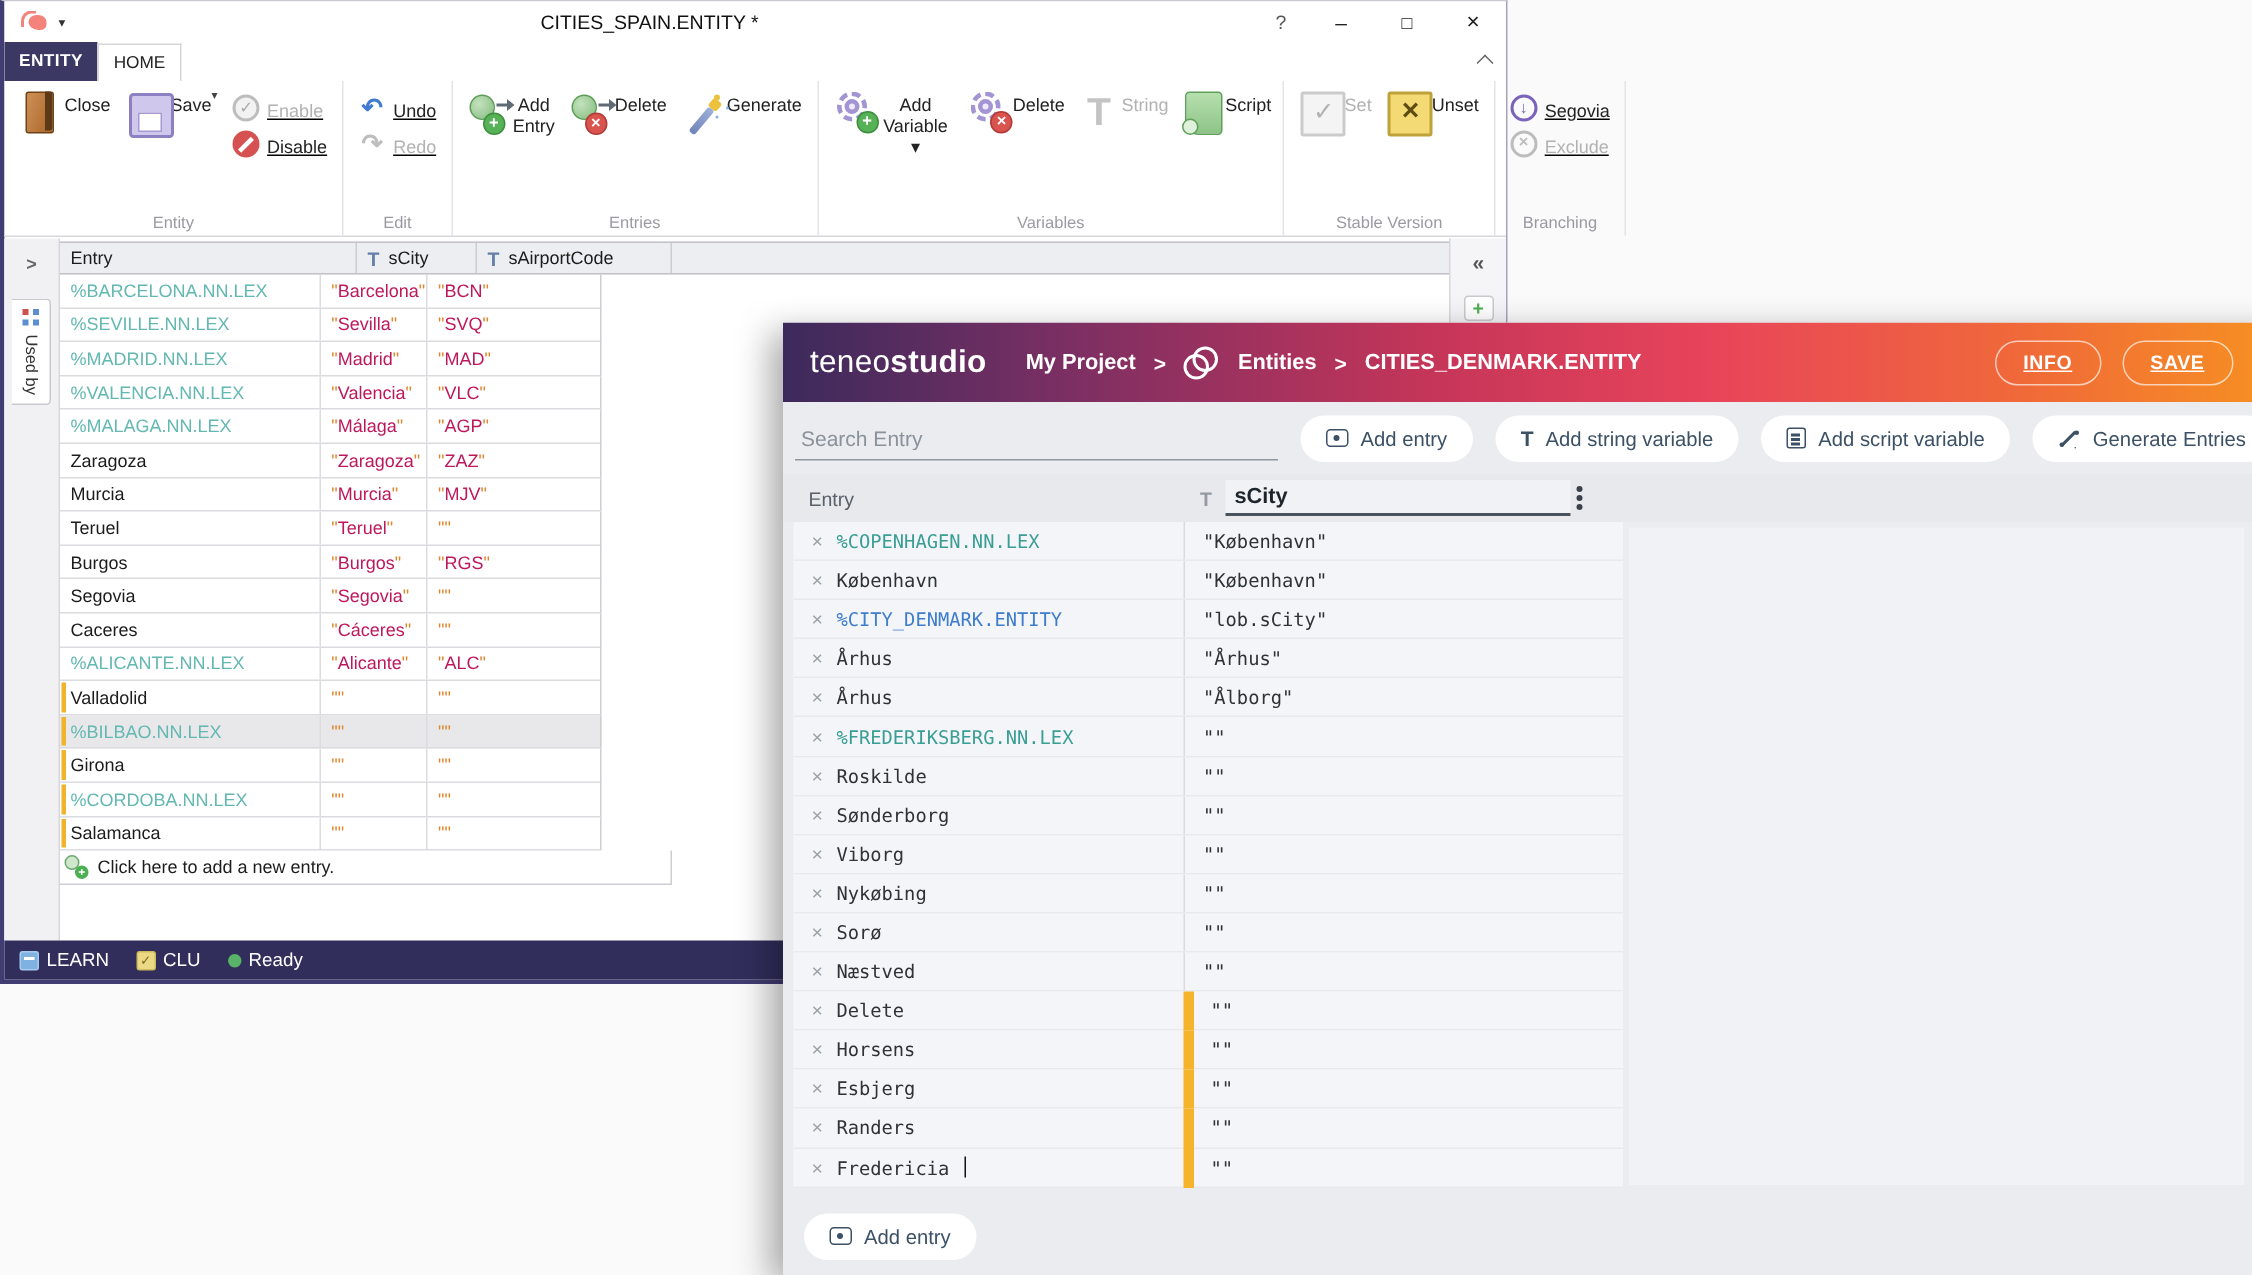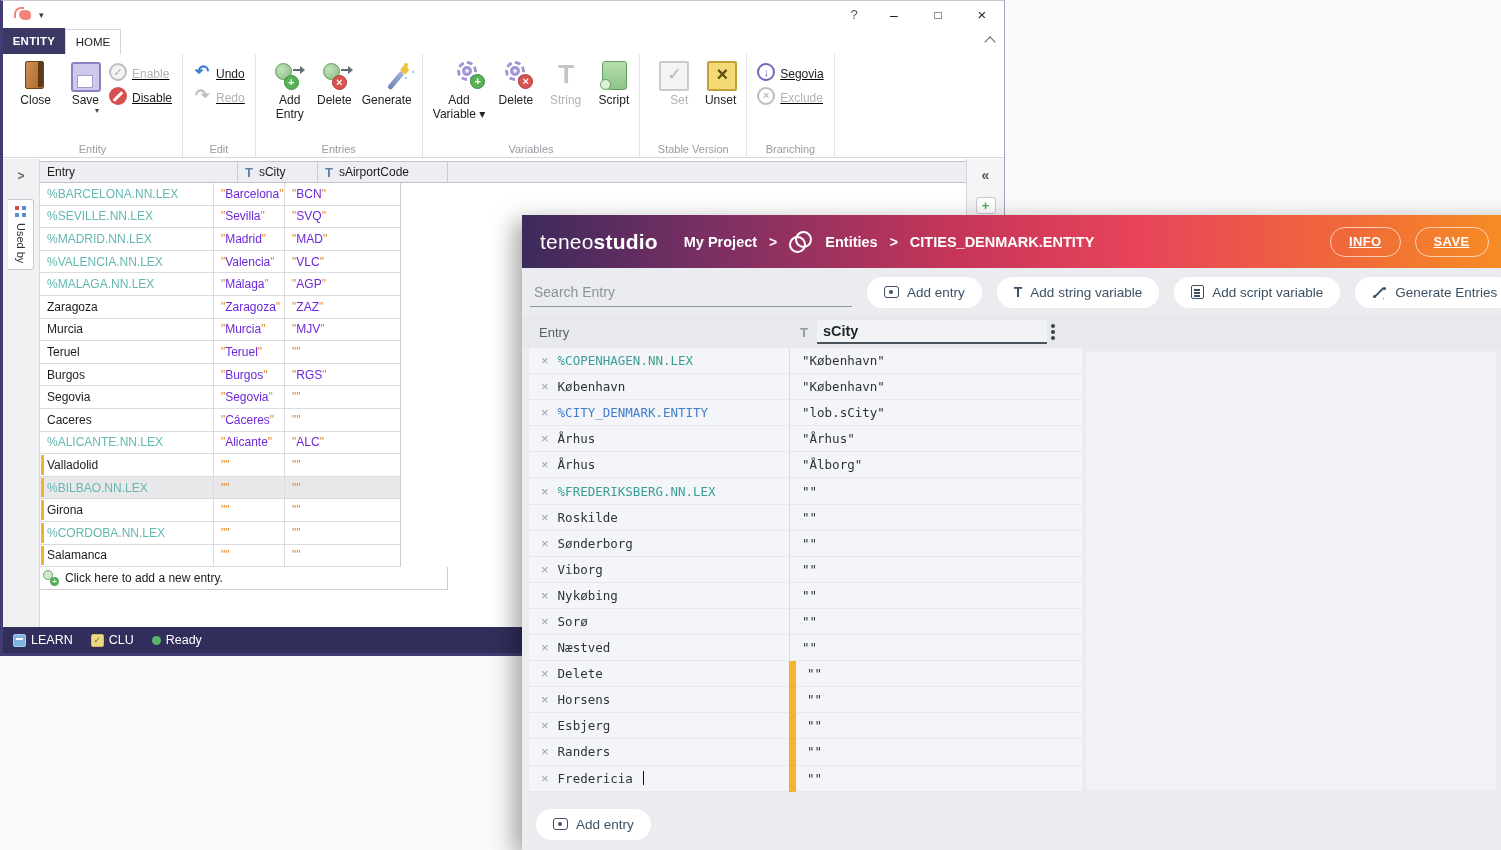--- a/index.html
+++ b/index.html
@@ -23,21 +23,21 @@
   .tabrow{height:26px;background:#fff;display:flex;align-items:flex-end;}
   .tab-entity{width:62px;height:26px;background:#3b3863;color:#fff;font-size:11.5px;font-weight:bold;display:flex;align-items:center;justify-content:center;letter-spacing:.3px;}
   .tab-home{width:56px;height:25px;background:#fff;color:#222;font-size:11.5px;display:flex;align-items:center;justify-content:center;border:1px solid #d5d5da;border-bottom:none;}
 
   .ribbon{position:relative;height:104px;background:#fff;border-bottom:1px solid #d8d8dc;display:flex;}
   .ribbon-collapse{position:absolute;right:10px;top:-16px;width:8px;height:8px;border-left:1.5px solid #666;border-top:1.5px solid #666;transform:rotate(45deg);}
   .ribbon-group{position:relative;border-right:1px solid #e4e4e8;padding:4px 6px 16px 6px;display:flex;align-items:flex-start;}
   .rg-caption{position:absolute;left:0;right:0;bottom:2px;text-align:center;font-size:11px;color:#9a9aa2;}
   .rg-content{display:flex;align-items:flex-start;gap:2px;}
   .rg-col{display:flex;flex-direction:column;gap:4px;margin-top:4px;}
-  .rbtn-big{display:flex;flex-direction:column;align-items:flex-end;min-width:46px;padding:2px 4px;cursor:default;}
+  .rbtn-big{display:flex;flex-direction:row;align-items:flex-start;min-width:46px;padding:2px 4px;cursor:default;}
   .rbtn-big .rlabel{font-size:12px;color:#222;margin-top:3px;line-height:14px;text-align:center;}
   .rbtn-big .rlabel.two span{display:block;}
   .rbtn-big .caret{font-size:8px;color:#444;line-height:8px;}
   .rbtn-small{display:flex;align-items:flex-end;gap:5px;padding:1px 4px;text-decoration:underline;}
   .rbtn-small .rlabel{font-size:12px;color:#222;}
   .disabled .rlabel{color:#b2b2b2;}
   .ricon{position:relative;display:inline-block;width:30px;height:30px;flex:none;}
   .ricon-s{width:18px;height:18px;}
 
   
@@ -94,21 +94,21 @@
   .lrow.selected{background:#e8e8ea;}
   .lc{display:flex;align-items:center;padding-left:7px;border-right:1px solid #dcdce0;position:relative;}
   .lc-entry{width:198px;padding-left:0;}
   .lc-entry .lname{margin-left:7px;}
   .lc-city{width:80px;}
   .lc-air{width:130px;border-right:none;}
   .modbar{position:absolute;left:1px;top:1px;bottom:1px;width:3px;background:#f0b42c;}
   .lname.lex{color:#63b8b1;}
   .lname.plain{color:#1c1c1c;}
   .q{color:#e0862e;}
-  .qv{color:#6d28d9;}
+  .qv{color:#be185d;}
   .lrow-add{display:flex;align-items:center;height:23px;width:408px;border-bottom:1px solid #cdcdd3;border-right:1px solid #cdcdd3;font-size:12px;color:#1c1c1c;gap:6px;padding-left:3px;}
   .addrow-icon{position:relative;width:16px;height:16px;flex:none;}
   .addrow-icon::before{content:"";position:absolute;left:0;top:0;width:8px;height:8px;border-radius:50%;background:#cfe8cc;border:1.5px solid #6aa86a;}
   .addrow-icon::after{content:"+";position:absolute;right:0;bottom:0;width:9px;height:9px;border-radius:50%;background:#4caf50;color:#fff;font-size:8px;line-height:9px;text-align:center;font-weight:bold;}
   .right-strip{width:38px;background:#f5f5f8;border-left:1px solid #d8d8dc;display:flex;flex-direction:column;align-items:center;}
   .expand-chev{margin-top:8px;font-size:14px;font-weight:bold;color:#555;}
   .addvar-btn{margin-top:14px;width:20px;height:17px;background:#fff;border:1px solid #c9c9cf;border-radius:3px;color:#4caf50;font-weight:bold;font-size:13px;line-height:15px;text-align:center;}
 
   .statusbar{position:absolute;left:0;right:0;bottom:0;height:26px;background:#312e5c;display:flex;align-items:center;color:#fff;font-size:12.5px;gap:18px;padding-left:10px;}
   .sb-item{display:flex;align-items:center;gap:5px;}
@@ -175,20 +175,21 @@
   .wscrollbar{position:absolute;right:0;top:53px;bottom:0;width:8px;background:#b8b9bd;}
   .wscroll-thumb{position:absolute;left:0;right:0;top:0;height:58%;background:#8f9095;}
 </style>
 </head>
 <body>
 
 <div class="dwin">
   <div class="titlebar">
     <span class="flamingo"></span>
     <span class="qat-caret">▾</span>
+    <span class="dtitle">CITIES_SPAIN.ENTITY *</span>
     <span class="wctrl wc-help">?</span>
     <span class="wctrl wc-min">–</span>
     <span class="wctrl wc-max">□</span>
     <span class="wctrl wc-close">×</span>
   </div>
   <div class="tabrow">
     <div class="tab-entity">ENTITY</div>
     <div class="tab-home">HOME</div>
   </div>
   <div class="ribbon">

